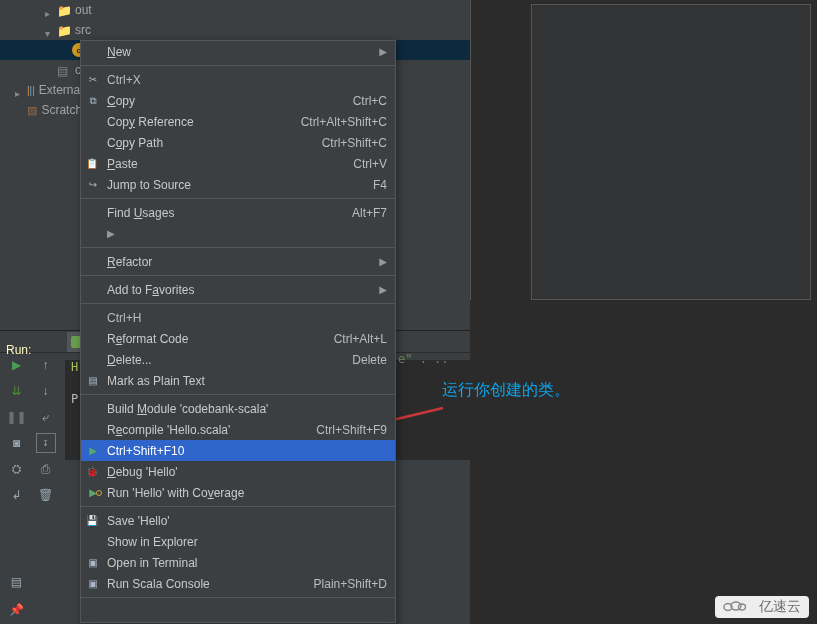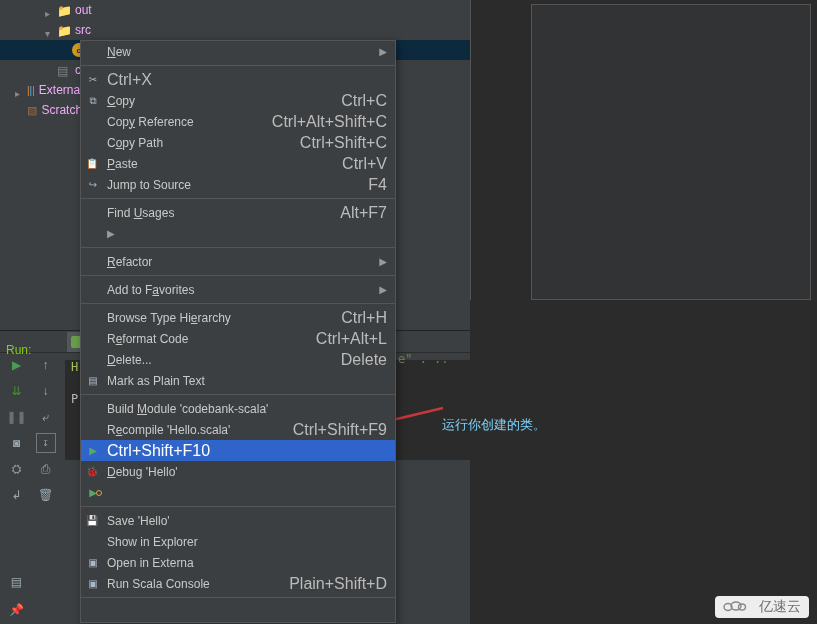--- a/index.html
+++ b/index.html
@@ -71,21 +71,21 @@
       color: #996f4e; 
     }
     .icon-libs {
       display: inline-block;
       margin-right: 4px;
       font-size: 10px;
     }
     .icon-libs span:nth-child(1){color:#e08e3c;}
     .icon-libs span:nth-child(2){color:#5eaae0;}
     .icon-libs span:nth-child(3){color:#5fbb62;}
-    .tree-label { color: #f0abfc; }
+    .tree-label { color: #a3a3a3; }
     
     
     .editor-panel {
       position: absolute;
       top: 0;
       left: 470px;
       width: 347px;
       height: 300px;
       background: #2b2b2b;
       border-left: 1px solid #555;
@@ -108,21 +108,21 @@
       background: #3c3f41;
       border-top: 1px solid #222;
     }
     .run-header {
       height: 22px;
       display: flex;
       align-items: center;
       background: #3c3f41;
       border-bottom: 1px solid #2b2b2b;
     }
-    .run-label { padding: 0 6px; color: #84cc16; margin-top: 16px; }
+    .run-label { padding: 0 6px; color: #fef9c3; margin-top: 16px; }
     .tabish {
       background: #515658;
       height: 20px;
       display: inline-flex;
       align-items: center;
       padding: 0 4px;
       margin-left: 30px;
     }
     .mini-icon { width: 12px; height: 12px; display: inline-block; margin-right: 4px; }
     
@@ -199,21 +199,21 @@
       height: 21px;
       display: flex;
       align-items: center;
       padding: 0 8px 0 26px;
       position: relative;
       color: #c9c9c9;
       cursor: default;
     }
     .menu-item.highlighted { background: #2f65ca; color: #ffffff; }
     .menu-item .mi-label { flex: 1; }
-    .menu-item .mi-shortcut { color: #bbb; font-size: 16px; }
+    .menu-item .mi-shortcut { color: #bbb; font-size: 12px; }
     .menu-item.highlighted .mi-shortcut { color: #fff; }
     .menu-item .mi-icon {
       position: absolute;
       left: 5px;
       width: 14px;
       height: 14px;
       display: flex;
       align-items: center;
       justify-content: center;
       font-size: 10px;
@@ -223,24 +223,24 @@
       color: #999;
     }
     .menu-sep {
       height: 1px;
       background: #555;
       margin: 3px 0;
     }
     .mn { text-decoration: underline; }
     .anno-text {
       position: absolute;
-      top: 416px;
+      top: 380px;
       left: 442px;
-      color: #7dd3fc;
-      font-size: 13px;
+      color: #0ea5e9;
+      font-size: 16px;
       font-family: "Microsoft YaHei", sans-serif;
     }
     
     
     .watermark {
       position: absolute;
       right: 8px;
       bottom: 6px;
       height: 22px;
       background: rgba(255,255,255,.92);
@@ -399,21 +399,20 @@
       <span class="mi-label"><span class="mn">R</span>efactor</span>
       <span class="submenu-arrow">▶</span>
     </div>
     <div class="menu-sep"></div>
     <div class="menu-item">
       <span class="mi-label">Add to F<span class="mn">a</span>vorites</span>
       <span class="submenu-arrow">▶</span>
     </div>
     <div class="menu-sep"></div>
     <div class="menu-item">
-      <span class="mi-label">Browse Type Hi<span class="mn">e</span>rarchy</span>
       <span class="mi-shortcut">Ctrl+H</span>
     </div>
     <div class="menu-item">
       <span class="mi-label">R<span class="mn">e</span>format Code</span>
       <span class="mi-shortcut">Ctrl+Alt+L</span>
     </div>
     <div class="menu-item">
       <span class="mi-label"><span class="mn">D</span>elete...</span>
       <span class="mi-shortcut">Delete</span>
     </div>
@@ -441,36 +440,37 @@
       <span class="mi-icon">
         <span style="color:#59a869">🐞</span>
       </span>
       <span class="mi-label"><span class="mn">D</span>ebug 'Hello'</span>
     </div>
     <div class="menu-item">
       <span class="mi-icon">
         <span style="color:#59a869">▶</span>
         <span style="position:absolute;left:10px;top:4px;width:6px;height:6px;border:1px solid #d6a23c;border-radius:50%"></span>
       </span>
+      <span class="mi-label">Run 'Hello' with Co<span class="mn">v</span>erage</span>
     </div>
     <div class="menu-sep"></div>
     <div class="menu-item">
       <span class="mi-icon">
         <span style="color:#a9b7c6">💾</span>
       </span>
       <span class="mi-label">Save 'Hello'</span>
     </div>
     <div class="menu-item">
       <span class="mi-label">Show in Explorer</span>
     </div>
     <div class="menu-item">
       <span class="mi-icon">
         <span style="color:#a9b7c6">▣</span>
       </span>
-      <span class="mi-label">Open in Externa</span>
+      <span class="mi-label">Open in Terminal</span>
     </div>
     <div class="menu-item">
       <span class="mi-icon">
         <span style="color:#a9b7c6">▣</span>
       </span>
       <span class="mi-label">Run Scala Console</span>
       <span class="mi-shortcut">Plain+Shift+D</span>
     </div>
     <div class="menu-sep"></div>
     <div class="menu-item"></div>

